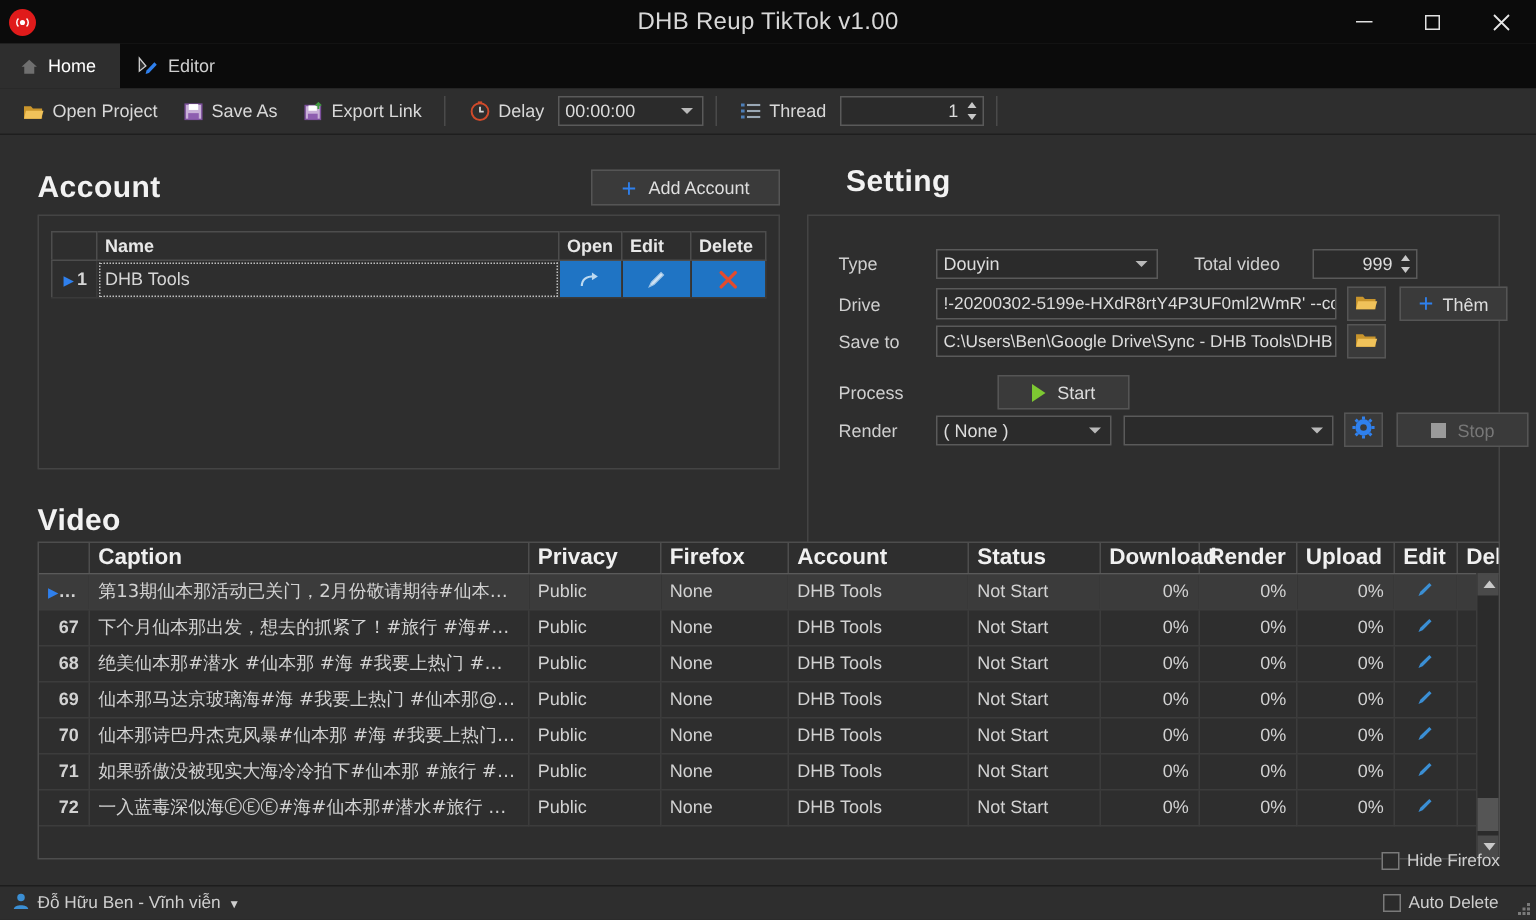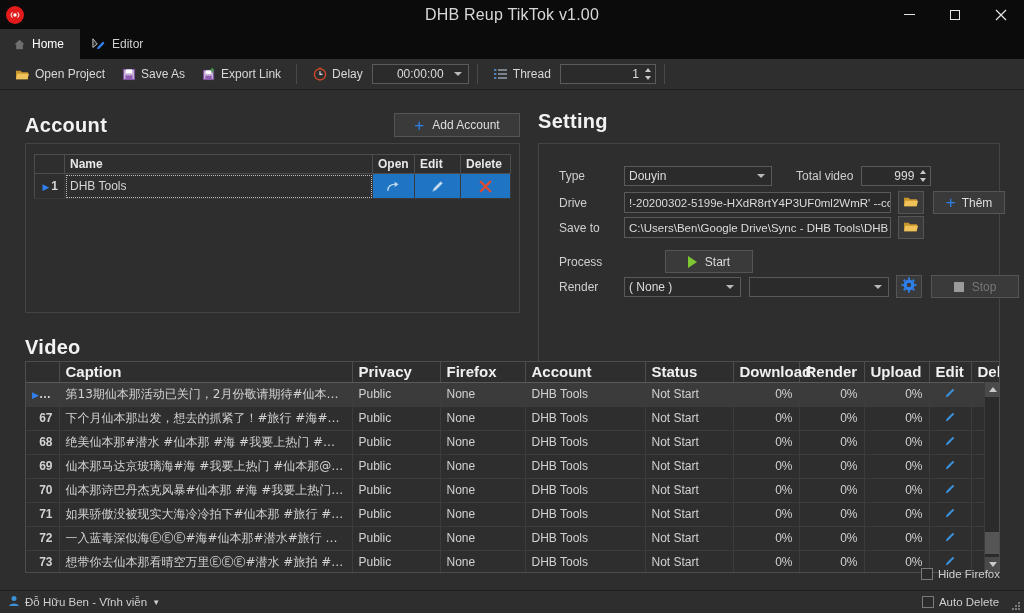--- a/index.html
+++ b/index.html
@@ -116,21 +116,21 @@
     overflow: hidden; white-space: nowrap;
   }
   .acct-table { border: 1px solid #4d4d4d; }
   .rowhdr { width: 30px; text-align: right; font-weight: bold; color: #ffffff; padding-right: 6px !important; }
   .rowhdr .caret { color: #2f80ed; font-size: 9px; margin-right: 2px; }
   .cell-editing { outline: 1px dotted #bdbdbd; outline-offset: -2px; }
   .act { background: #1f74c4; text-align: center; padding: 0 !important; }
   .act-ico { display: flex; align-items: center; justify-content: center; height: 100%; }
 
   
-  .set-title { position: absolute; left: 538px; top: 110px; }
+  .set-title { position: absolute; left: 564px; top: 110px; }
   .set-panel { position: absolute; left: 538px; top: 143px; width: 462px; height: 220px; }
   .frow { display: flex; align-items: center; position: absolute; }
   .flabel { color: #cfcfcf; font-size: 12px; }
   .ibox {
     height: 21px; background: #2b2b2b; border: 1px solid #5a5a5a;
     color: #dcdcdc; font-size: 11.5px; display: flex; align-items: center;
     padding: 0 4px; overflow: hidden; white-space: nowrap;
   }
   .iconbtn {
     width: 26px; height: 23px; background: #3a3a3a; border: 1px solid #555;
@@ -279,21 +279,21 @@
       <span class="tb-ico">
         <svg width="14" height="14" viewBox="0 0 14 14" aria-hidden="true">
           <circle cx="7" cy="7.4" r="5.6" fill="none" stroke="#d04a2a" stroke-width="1.3"></circle>
           <path d="M7 4.2 V7.4 H9.5" stroke="#d8d8d8" stroke-width="1.2" fill="none"></path>
           <rect x="5.6" y="0.6" width="2.8" height="1.6" fill="#d04a2a"></rect>
         </svg>
       </span>
       <span>Delay</span>
     </div>
 
-    <div class="combo" style="width:97px;justify-content:center;">
+    <div class="combo" style="width:97px;">
       <span>00:00:00</span>
       <span class="arrow"></span>
     </div>
 
     <div class="tb-sep"></div>
 
     <div class="tb-item">
       <span class="tb-ico">
         <svg width="13" height="12" viewBox="0 0 13 12" aria-hidden="true">
           <g fill="#4d7fb8">
@@ -385,21 +385,21 @@
 
   <div class="panel set-panel">
 
     <div class="frow" style="left:20px; top:22px;">
       <span class="flabel" style="width:65px;">Type</span>
       <div class="combo" style="width:148px;">
         <span>Douyin</span>
         <span class="arrow"></span>
       </div>
       <span class="flabel" style="margin-left:24px;">Total video</span>
-      <div class="spin" style="width:70px; margin-left:8px;">
+      <div class="spin" style="width:70px; margin-left:22px;">
         <span>999</span>
         <span class="up"></span>
         <span class="dn"></span>
       </div>
     </div>
 
     <div class="frow" style="left:20px; top:47px;">
       <span class="flabel" style="width:65px;">Drive</span>
       <div class="ibox" style="width:267px;">
         <span>!-20200302-5199e-HXdR8rtY4P3UF0ml2WmR' --compressed</span>
@@ -624,38 +624,20 @@
           <td class="num">0%</td>
           <td class="num">0%</td>
           <td class="ctr"><span class="pencil"><svg width="14" height="14" viewBox="0 0 16 16">
                   <path d="M3 13 L4.4 9.8 L11.3 3 L13 4.7 L6.2 11.6 Z" fill="#3b8fd4"></path>
                 </svg></span></td>
           <td class="ctr"><span class="xmark"><svg width="14" height="14" viewBox="0 0 16 16">
                   <path d="M3.5 3.5 L12.5 12.5 M12.5 3.5 L3.5 12.5" stroke="#e24b2e" stroke-width="2.3" stroke-linecap="round"></path>
                 </svg></span></td>
 
         </tr>
-        <tr>
-          <td class="rowhdr">73</td>
-          <td class="caption-cell">想带你去仙本那看晴空万里ⒺⒺⒺ#潜水 #旅拍 #仙…</td>
-          <td>Public</td>
-          <td>None</td>
-          <td>DHB Tools</td>
-          <td>Not Start</td>
-          <td class="num">0%</td>
-          <td class="num">0%</td>
-          <td class="num">0%</td>
-          <td class="ctr"><span class="pencil"><svg width="14" height="14" viewBox="0 0 16 16">
-                  <path d="M3 13 L4.4 9.8 L11.3 3 L13 4.7 L6.2 11.6 Z" fill="#3b8fd4"></path>
-                </svg></span></td>
-          <td class="ctr"><span class="xmark"><svg width="14" height="14" viewBox="0 0 16 16">
-                  <path d="M3.5 3.5 L12.5 12.5 M12.5 3.5 L3.5 12.5" stroke="#e24b2e" stroke-width="2.3" stroke-linecap="round"></path>
-                </svg></span></td>
-
-        </tr>
       </tbody>
     </table>
 
     <div class="vscroll">
       <div class="vsbtn top">
           <span class="ar-up"></span>
         </div>
       <div class="vthumb" style="top:150px;"></div>
       <div class="vsbtn bot">
           <span class="ar-dn"></span>

